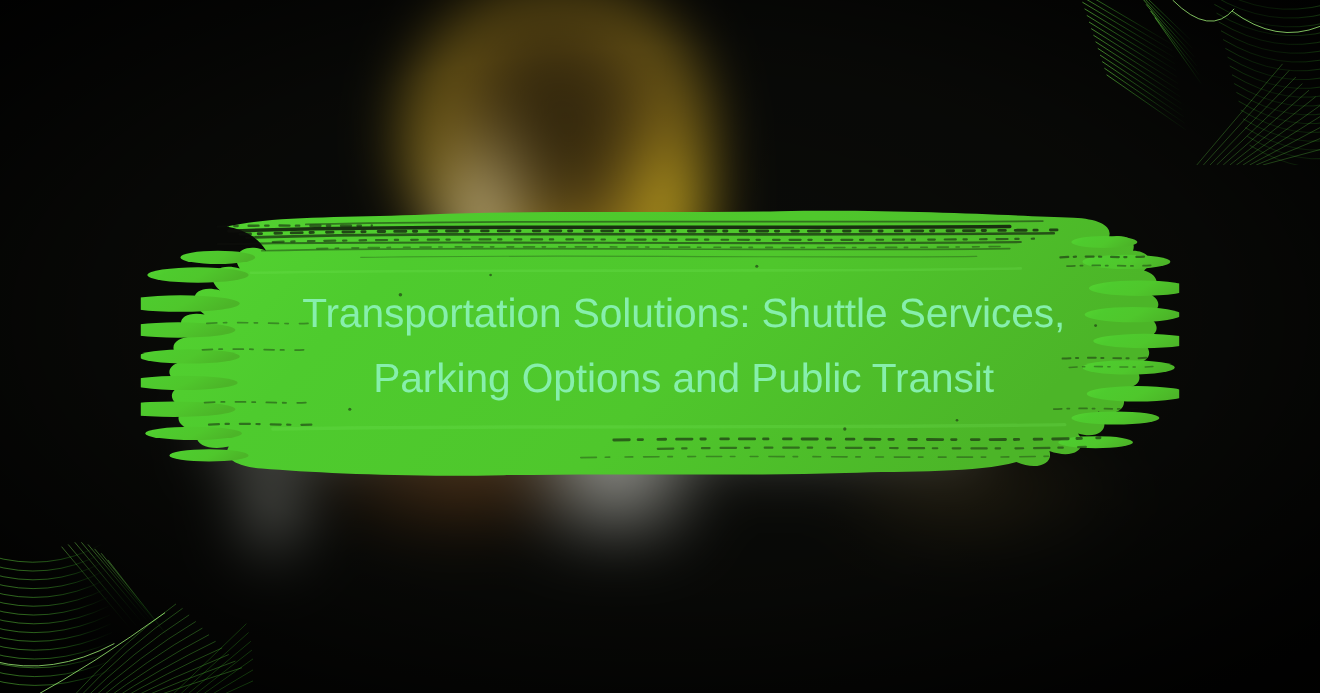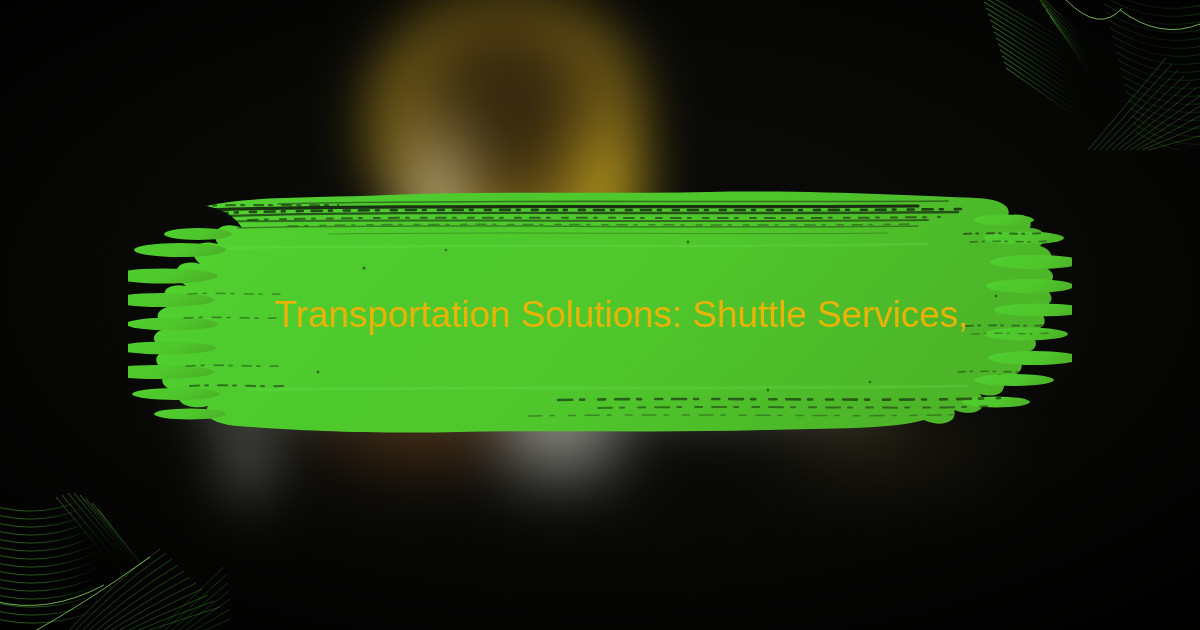--- a/index.html
+++ b/index.html
@@ -149,21 +149,21 @@
     left:128px; top:176px;
     width:944px; height:278px;
     display:flex;
     flex-direction:column;
     align-items:center;
     justify-content:center;
     gap:6px;
     z-index:5;
   }
   .headline-line {
-    color:#eab308;
+    color:#86efac;
     font-family:"Liberation Sans", sans-serif;
     font-size:37px;
     font-weight:400;
     line-height:1.42;
     letter-spacing:-0.1px;
     text-align:left;
     white-space:nowrap;
     margin-left:43px;
   }
 </style>
@@ -455,15 +455,16 @@
         <circle cx="640" cy="214" r="1.5"></circle>
         <circle cx="742" cy="206" r="1.2"></circle>
         <circle cx="190" cy="196" r="1.4"></circle>
         <circle cx="868" cy="120" r="1.3"></circle>
       </g>
     </svg>
   </div>
 
   <div class="headline">
     <div class="headline-line">Transportation Solutions: Shuttle Services,</div>
+    <div class="headline-line">Parking Options and Public Transit</div>
   </div>
 
 </div>
 
 </body></html>

